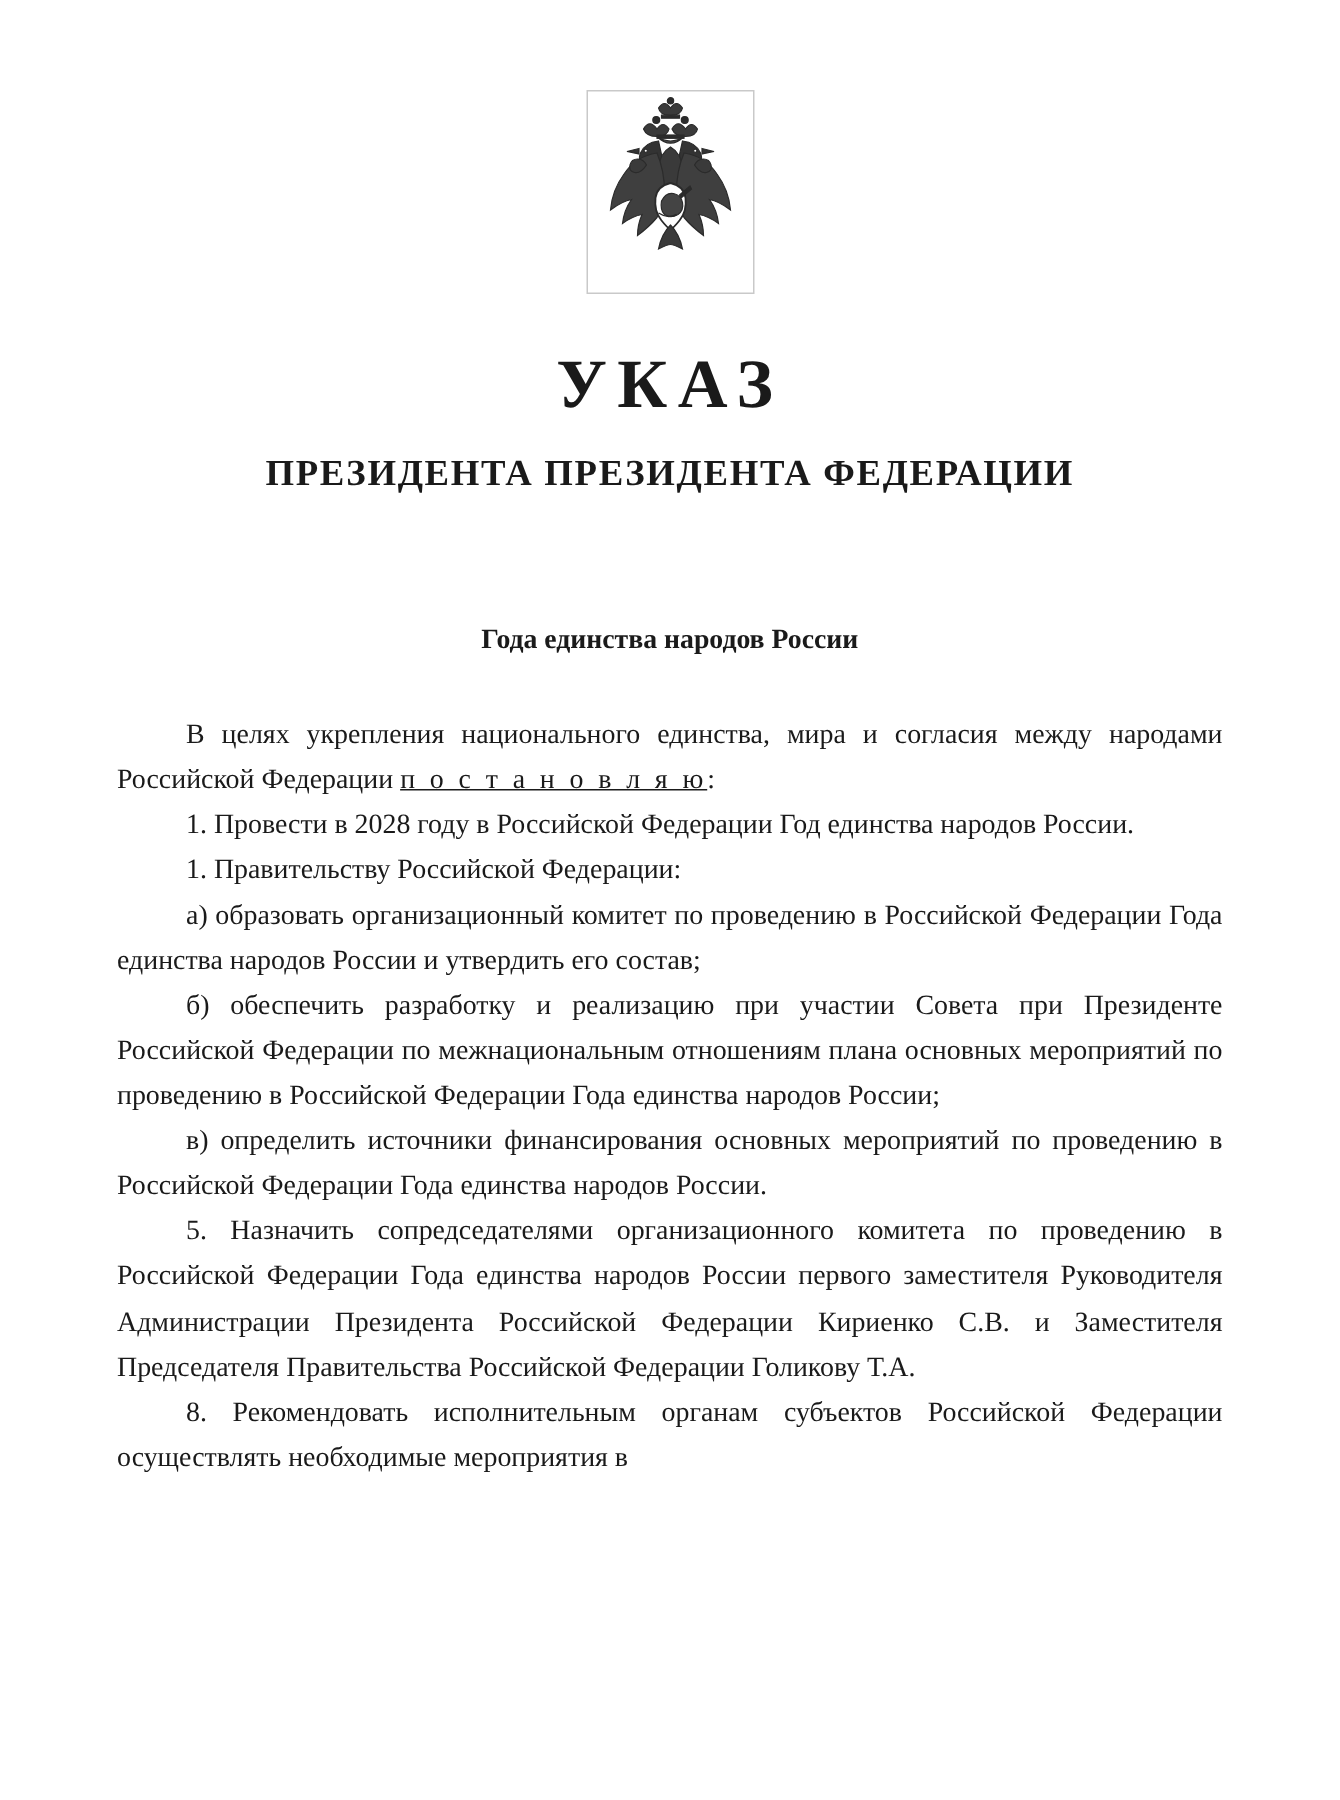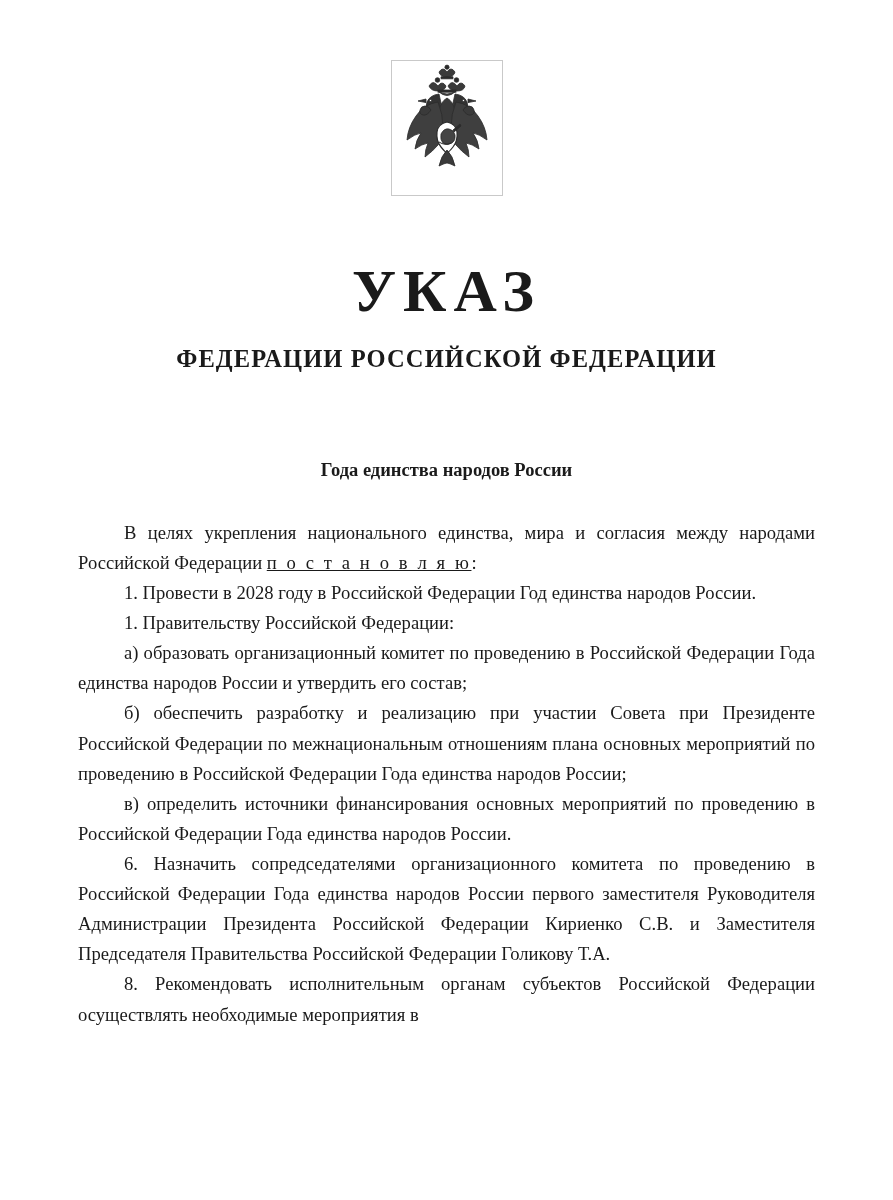--- a/index.html
+++ b/index.html
@@ -40,24 +40,24 @@
     padding: 2px;
     box-sizing: border-box;
   }
   .emblem-box svg {
     display: block;
   }
 
   
   .doc-title {
     text-align: center;
-    font-size: 60px;
+    font-size: 46px;
     letter-spacing: 7px;
     font-weight: bold;
-    margin-top: 64px;
+    margin-top: 36px;
     line-height: 1.05;
     font-family: "Liberation Serif", "DejaVu Serif", serif;
   }
   .doc-subtitle {
     text-align: center;
     font-size: 24.5px;
     letter-spacing: 1.1px;
     font-weight: bold;
     margin-top: 22px;
     font-family: "Liberation Serif", "DejaVu Serif", serif;
@@ -135,30 +135,30 @@
           <path d="M36 46 q-2-4-6-4 q-4 0-5 4 q-1 4 3 5 q4 1 8-5z" fill="#3a3a3a"></path>
           <path d="M68 46 q2-4 6-4 q4 0 5 4 q1 4-3 5 q-4 1-8-5z" fill="#3a3a3a"></path>
 
           <path d="M52 86 q-6 6-8 16 q6-3 8-3 q2 0 8 3 q-2-10-8-16z" fill="#3a3a3a"></path>
         </g>
       </svg>
     </div>
   </div>
 
   <div class="doc-title">УКАЗ</div>
-  <div class="doc-subtitle">ФЕДЕРАЦИИ РОССИЙСКОЙ ФЕДЕРАЦИИ</div>
+  <div class="doc-subtitle">ПРЕЗИДЕНТА ПРЕЗИДЕНТА ФЕДЕРАЦИИ</div>
 
   <div class="doc-heading">
     <span class="l2">Года единства народов России</span>
   </div>
 
   <div class="body-text" id="body-container">
       <p><span>В целях укрепления национального единства, мира и согласия между народами Российской Федерации </span><span class="sp-wide">п о с т а н о в л я ю</span><span>:</span></p>
       <p><span>1. Провести в 2028 году в Российской Федерации Год единства народов России.</span></p>
       <p><span>1. Правительству Российской Федерации:</span></p>
       <p><span>а) образовать организационный комитет по проведению в Российской Федерации Года единства народов России и утвердить его состав;</span></p>
       <p><span>б) обеспечить разработку и реализацию при участии Совета при Президенте Российской Федерации по межнациональным отношениям плана основных мероприятий по проведению в Российской Федерации Года единства народов России;</span></p>
       <p><span>в) определить источники финансирования основных мероприятий по проведению в Российской Федерации Года единства народов России.</span></p>
-      <p><span>6. Назначить сопредседателями организационного комитета по проведению в Российской Федерации Года единства народов России первого заместителя Руководителя Администрации Президента Российской Федерации Кириенко С.В. и Заместителя Председателя Правительства Российской Федерации Голикову Т.А.</span></p>
+      <p><span>5. Назначить сопредседателями организационного комитета по проведению в Российской Федерации Года единства народов России первого заместителя Руководителя Администрации Президента Российской Федерации Кириенко С.В. и Заместителя Председателя Правительства Российской Федерации Голикову Т.А.</span></p>
       <p><span>8. Рекомендовать исполнительным органам субъектов Российской Федерации осуществлять необходимые мероприятия в</span></p>
     </div>
 
 </div>
 
 </body></html>

